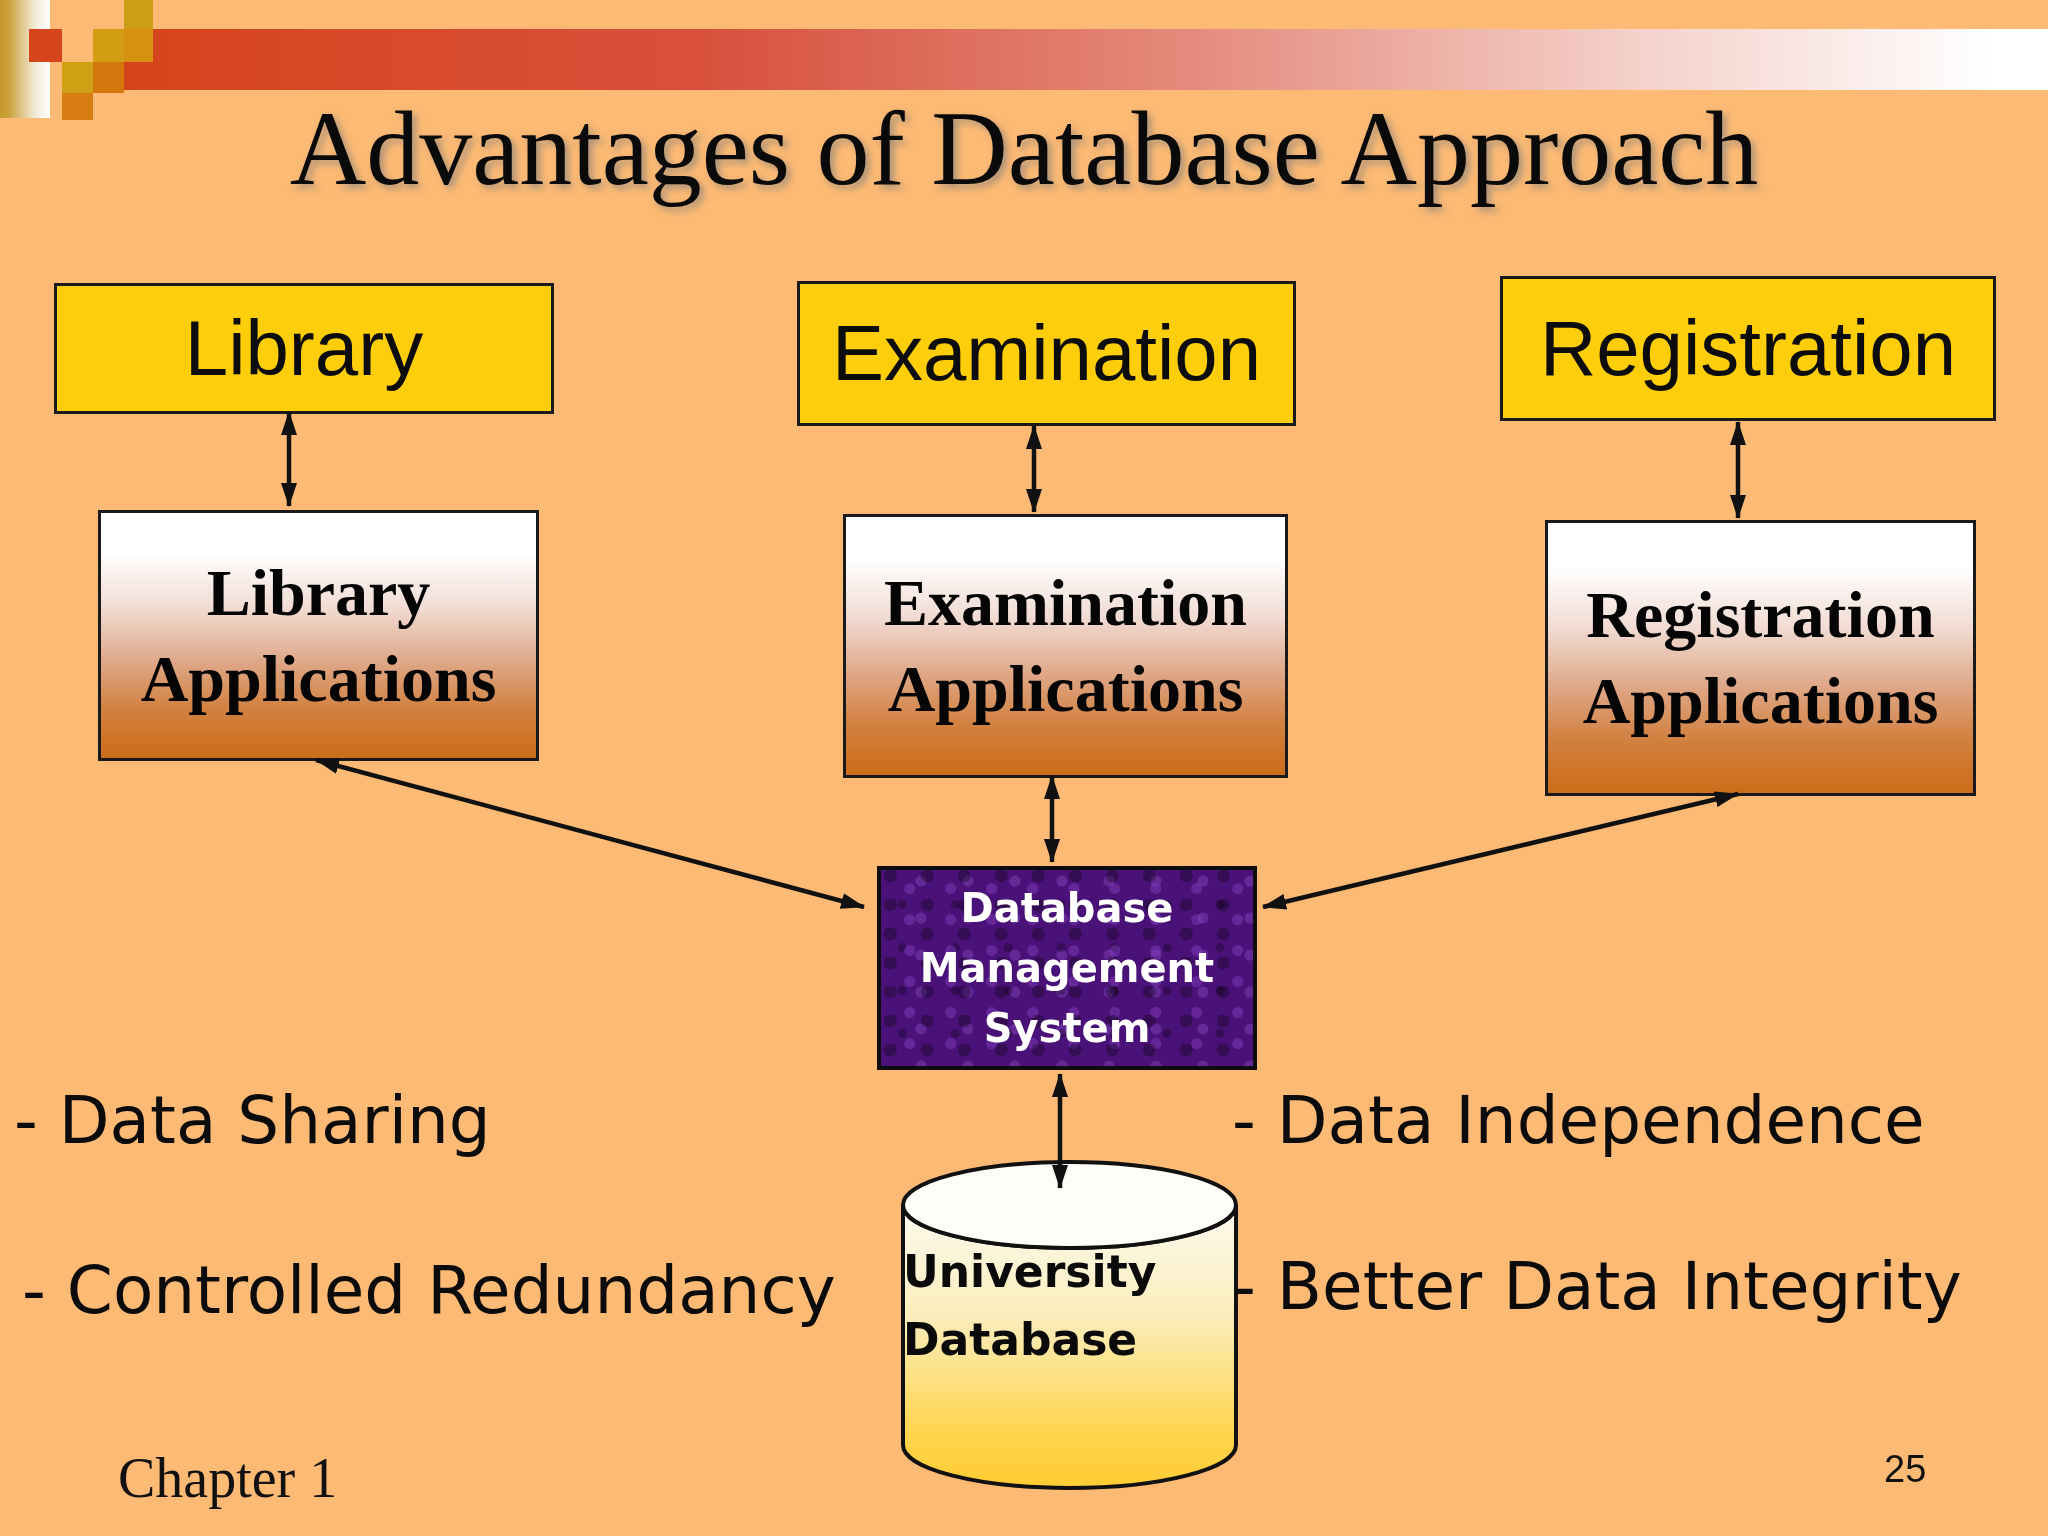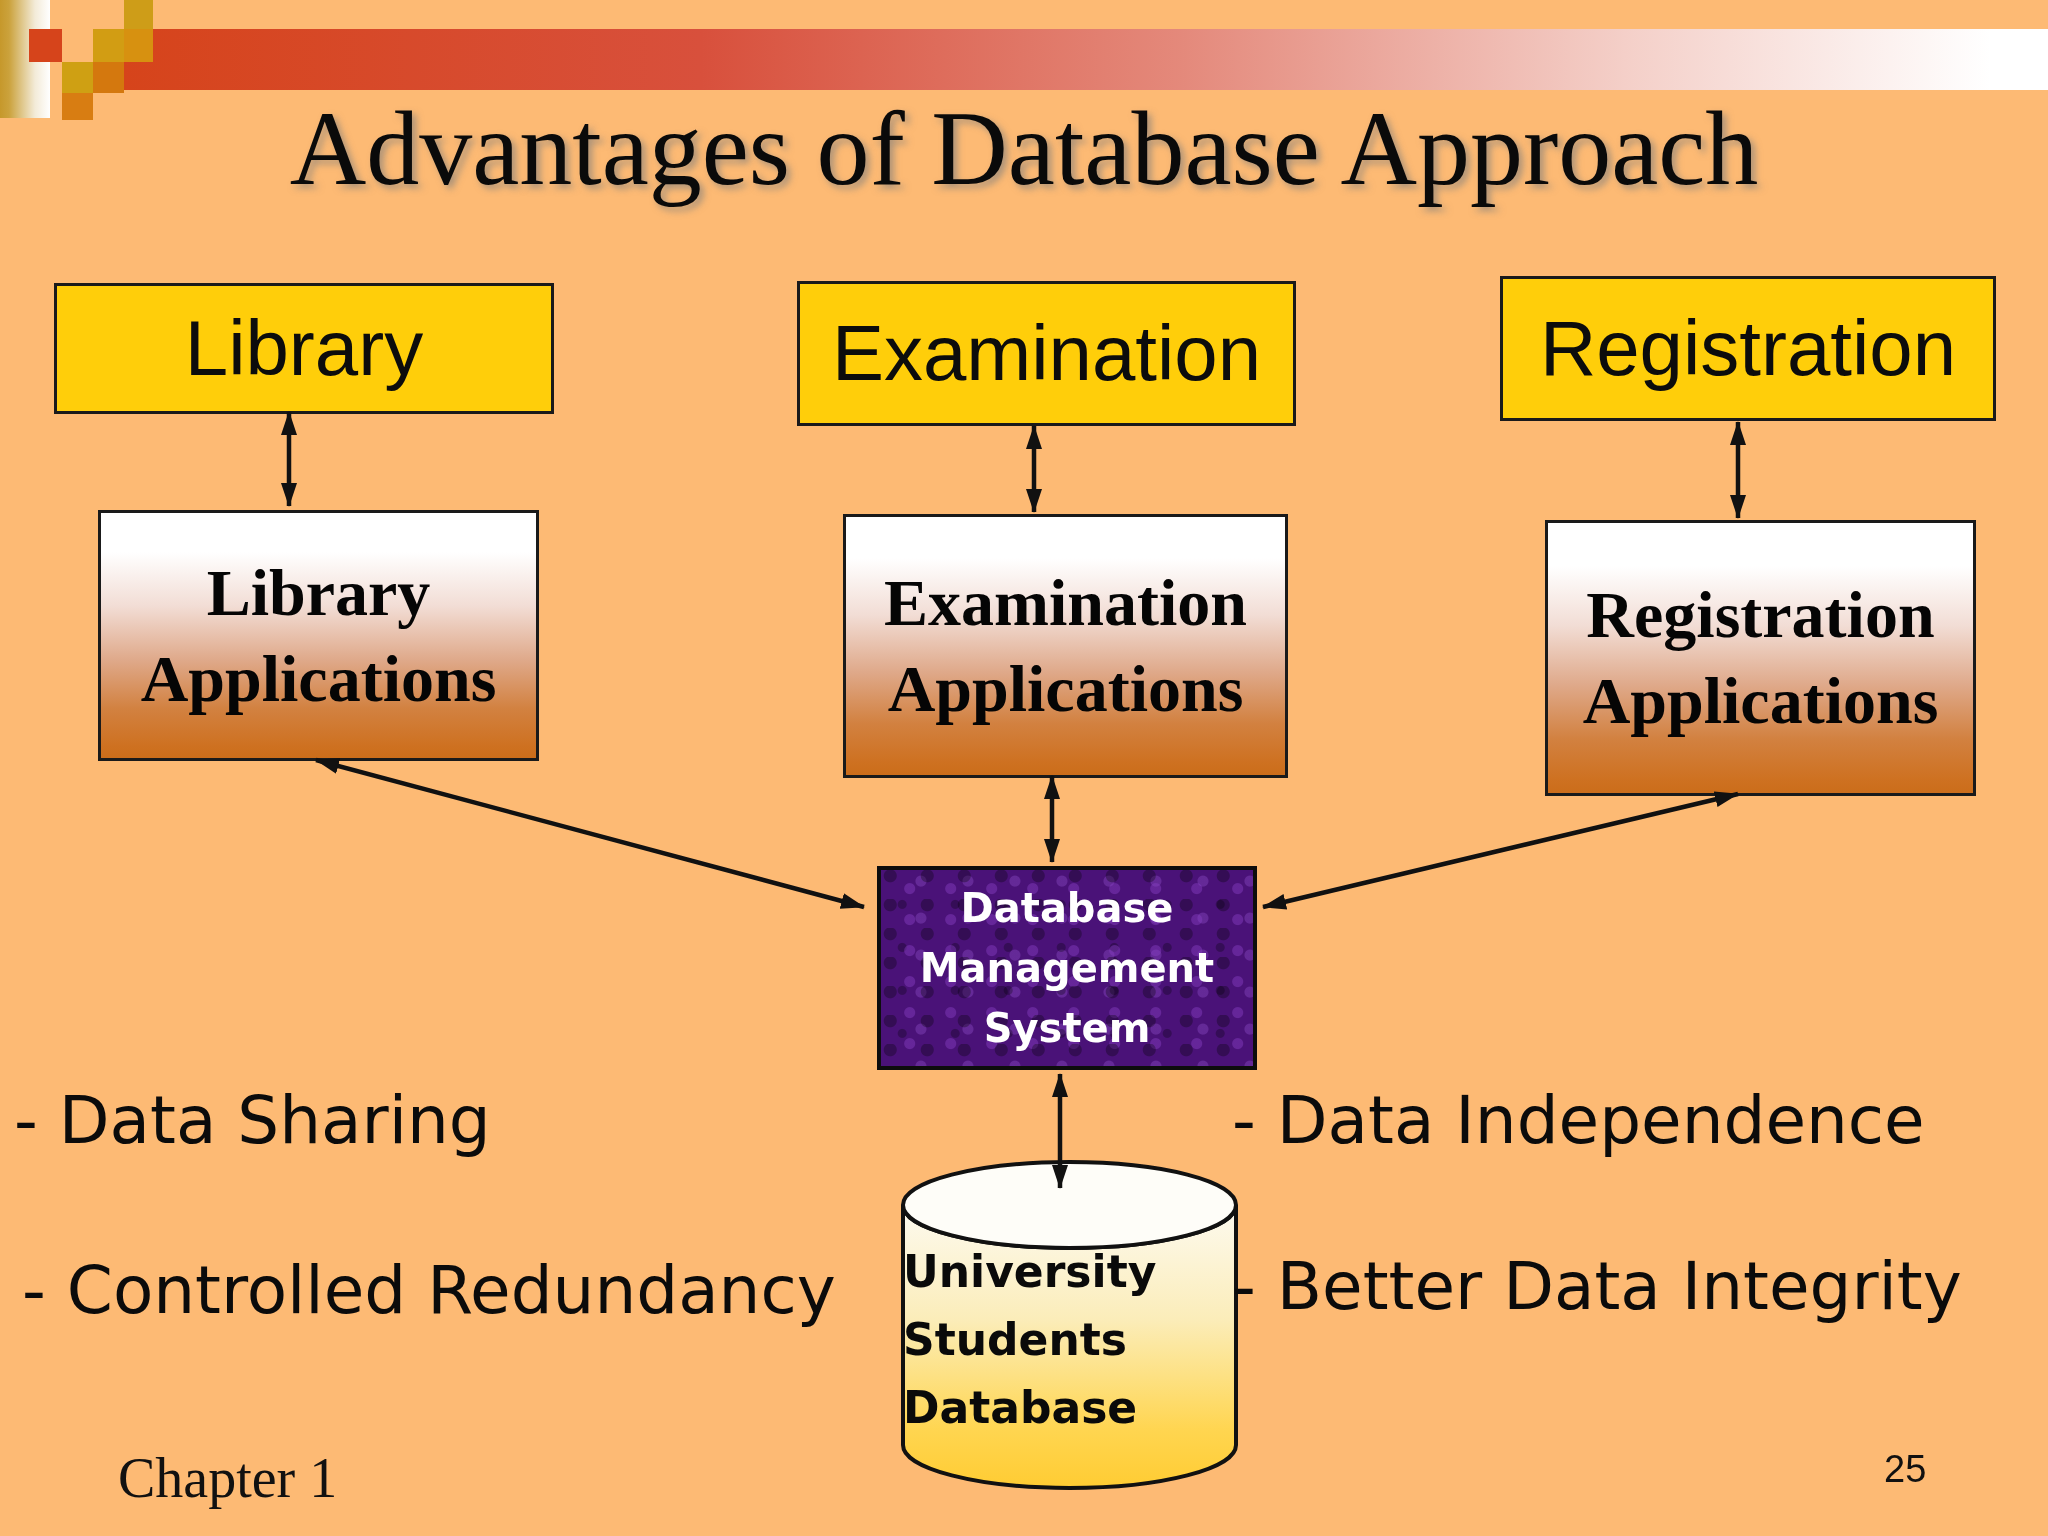--- a/index.html
+++ b/index.html
@@ -141,21 +141,20 @@
     <line x1="1738" y1="422" x2="1738" y2="518" stroke="#111111" stroke-width="4.5" marker-start="url(#ah)" marker-end="url(#ah)"></line>
     <line x1="1052" y1="776" x2="1052" y2="862" stroke="#111111" stroke-width="4.5" marker-start="url(#ah)" marker-end="url(#ah)"></line>
     <line x1="1060" y1="1074" x2="1060" y2="1188" stroke="#111111" stroke-width="4.5" marker-start="url(#ah)" marker-end="url(#ah)"></line>
 
     <line x1="316" y1="760" x2="864" y2="907" stroke="#111111" stroke-width="4.5" marker-start="url(#ah)" marker-end="url(#ah)"></line>
     <line x1="1738" y1="794" x2="1263" y2="907" stroke="#111111" stroke-width="4.5" marker-start="url(#ah)" marker-end="url(#ah)"></line>
   </svg>
 
   <div class="cyl-text">
     <div>University</div>
-    <div>Students</div>
     <div>Database</div>
   </div>
 
   <div class="bullet bul-l1">- Data Sharing</div>
   <div class="bullet bul-l2">- Controlled Redundancy</div>
   <div class="bullet bul-r1">- Data Independence</div>
   <div class="bullet bul-r2">- Better Data Integrity</div>
 
   <div class="footer">Chapter 1</div>
   <div class="pagenum">25</div>

